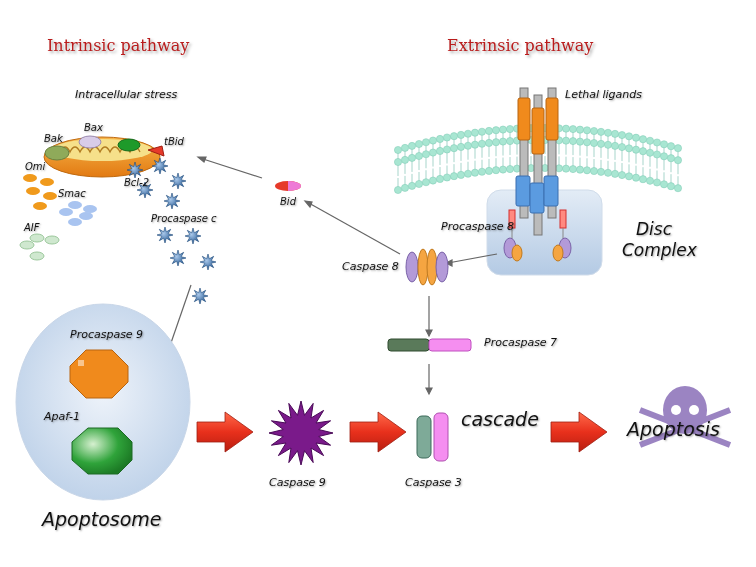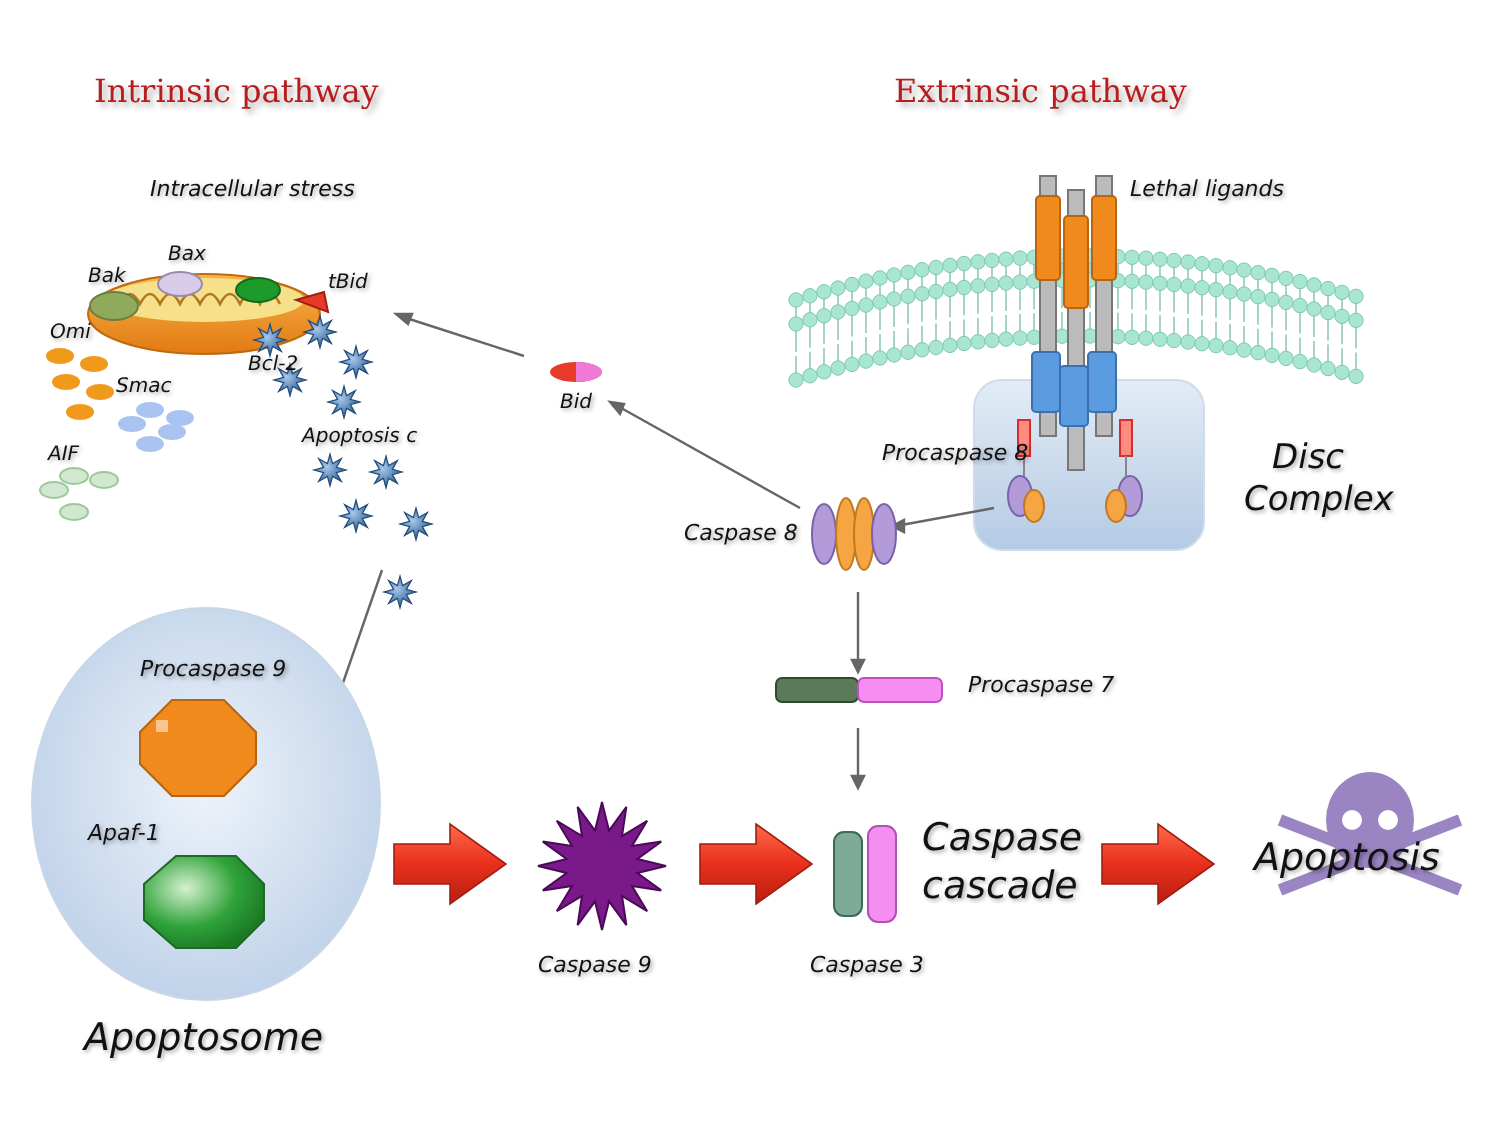--- a/index.html
+++ b/index.html
@@ -427,34 +427,33 @@
 <div class="abs title" style="left:447px;top:36px;">Extrinsic pathway</div>
 
 <div class="lbl med" style="left:75px;top:88px;">Intracellular stress</div>
 <div class="lbl small" style="left:44px;top:133px;">Bak</div>
 <div class="lbl small" style="left:84px;top:122px;">Bax</div>
 <div class="lbl small" style="left:124px;top:129px;margin-top:48px;">Bcl-2</div>
 <div class="lbl small" style="left:164px;top:136px;">tBid</div>
 <div class="lbl small" style="left:25px;top:161px;">Omi</div>
 <div class="lbl small" style="left:58px;top:188px;">Smac</div>
 <div class="lbl small" style="left:24px;top:222px;">AIF</div>
-<div class="lbl small" style="left:151px;top:213px;">Apoptosis c</div>
+<div class="lbl small" style="left:151px;top:213px;">Procaspase c</div>
 <div class="lbl small" style="left:280px;top:166px;margin-top:30px;">Bid</div>
 
 <div class="lbl med" style="left:565px;top:88px;">Lethal ligands</div>
 <div class="lbl med" style="left:441px;top:220px;">Procaspase 8</div>
 <div class="lbl" style="left:622px;top:219px;font-size:17px;line-height:21px;">
   <div style="padding-left:14px;">Disc</div>
   <div>Complex</div>
 </div>
 <div class="lbl med" style="left:342px;top:260px;">Caspase 8</div>
 <div class="lbl med" style="left:484px;top:336px;">Procaspase 7</div>
 
 <div class="lbl med" style="left:70px;top:328px;">Procaspase 9</div>
 <div class="lbl med" style="left:44px;top:410px;">Apaf-1</div>
 <div class="lbl big" style="left:42px;top:508px;">Apoptosome</div>
 <div class="lbl med" style="left:269px;top:476px;">Caspase 9</div>
 <div class="lbl med" style="left:405px;top:476px;">Caspase 3</div>
 <div class="lbl big" style="left:461px;top:407px;line-height:24px;">
-  <div>Caspase</div>
   <div>cascade</div>
 </div>
 <div class="lbl big" style="left:627px;top:418px;">Apoptosis</div>
 
 </body></html>

